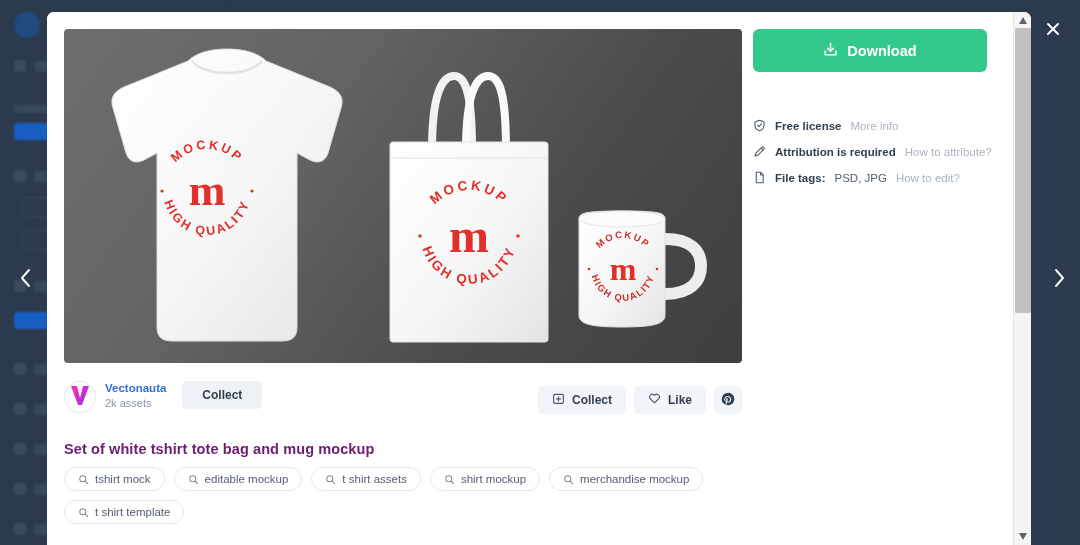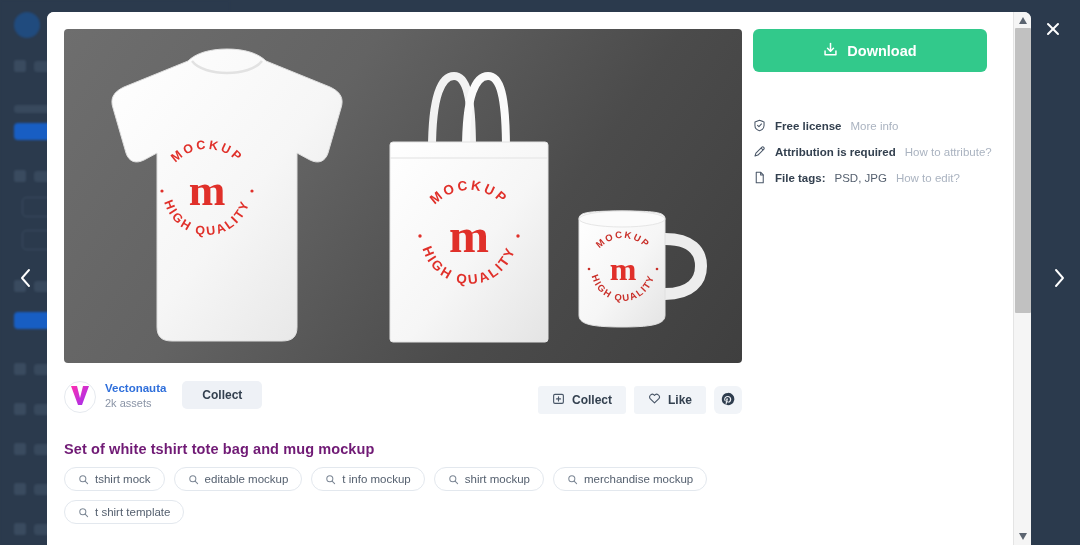--- a/index.html
+++ b/index.html
@@ -368,21 +368,21 @@
           </span>
           <span>editable mockup</span>
         </button>
         <button class="tag-chip">
           <span style="display: flex;">
             <svg viewBox="0 0 16 16" fill="none" stroke="currentColor" stroke-width="1.5" stroke-linecap="round">
               <circle cx="7" cy="7" r="4.4"></circle>
               <line x1="10.3" y1="10.3" x2="14" y2="14"></line>
             </svg>
           </span>
-          <span>t info mockup</span>
+          <span>t shirt assets</span>
         </button>
         <button class="tag-chip">
           <span style="display: flex;">
             <svg viewBox="0 0 16 16" fill="none" stroke="currentColor" stroke-width="1.5" stroke-linecap="round">
               <circle cx="7" cy="7" r="4.4"></circle>
               <line x1="10.3" y1="10.3" x2="14" y2="14"></line>
             </svg>
           </span>
           <span>shirt mockup</span>
         </button>

